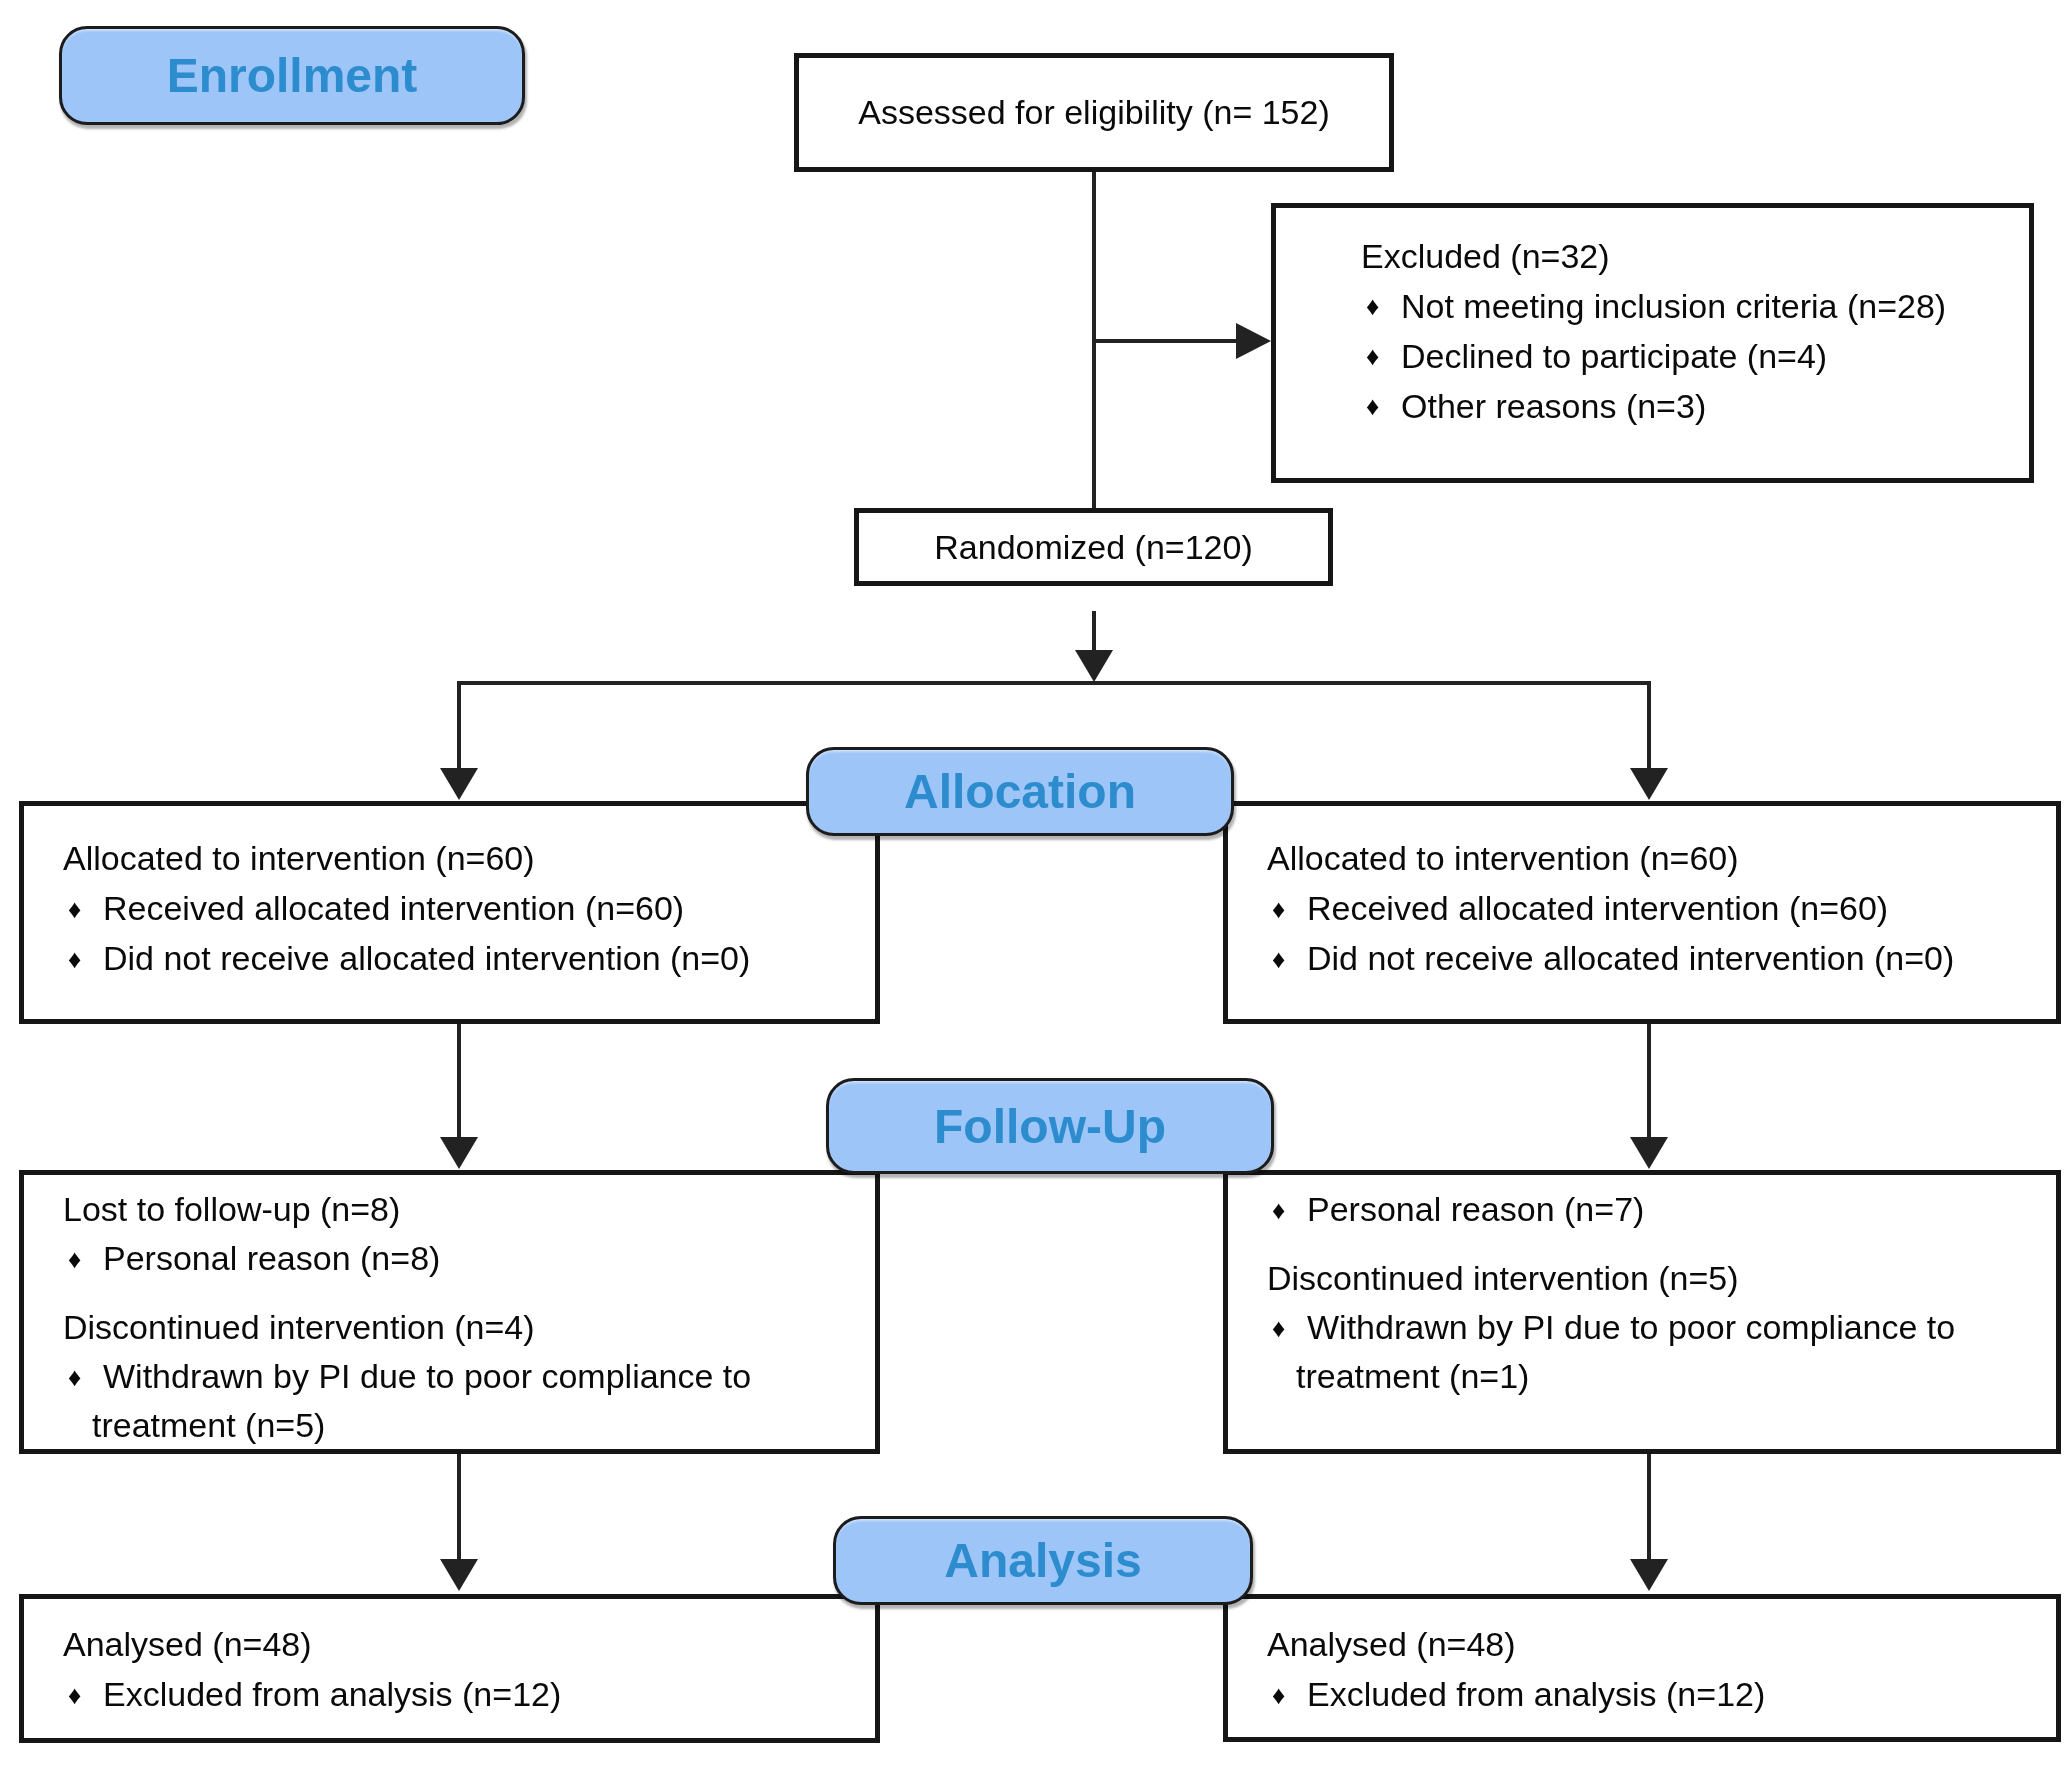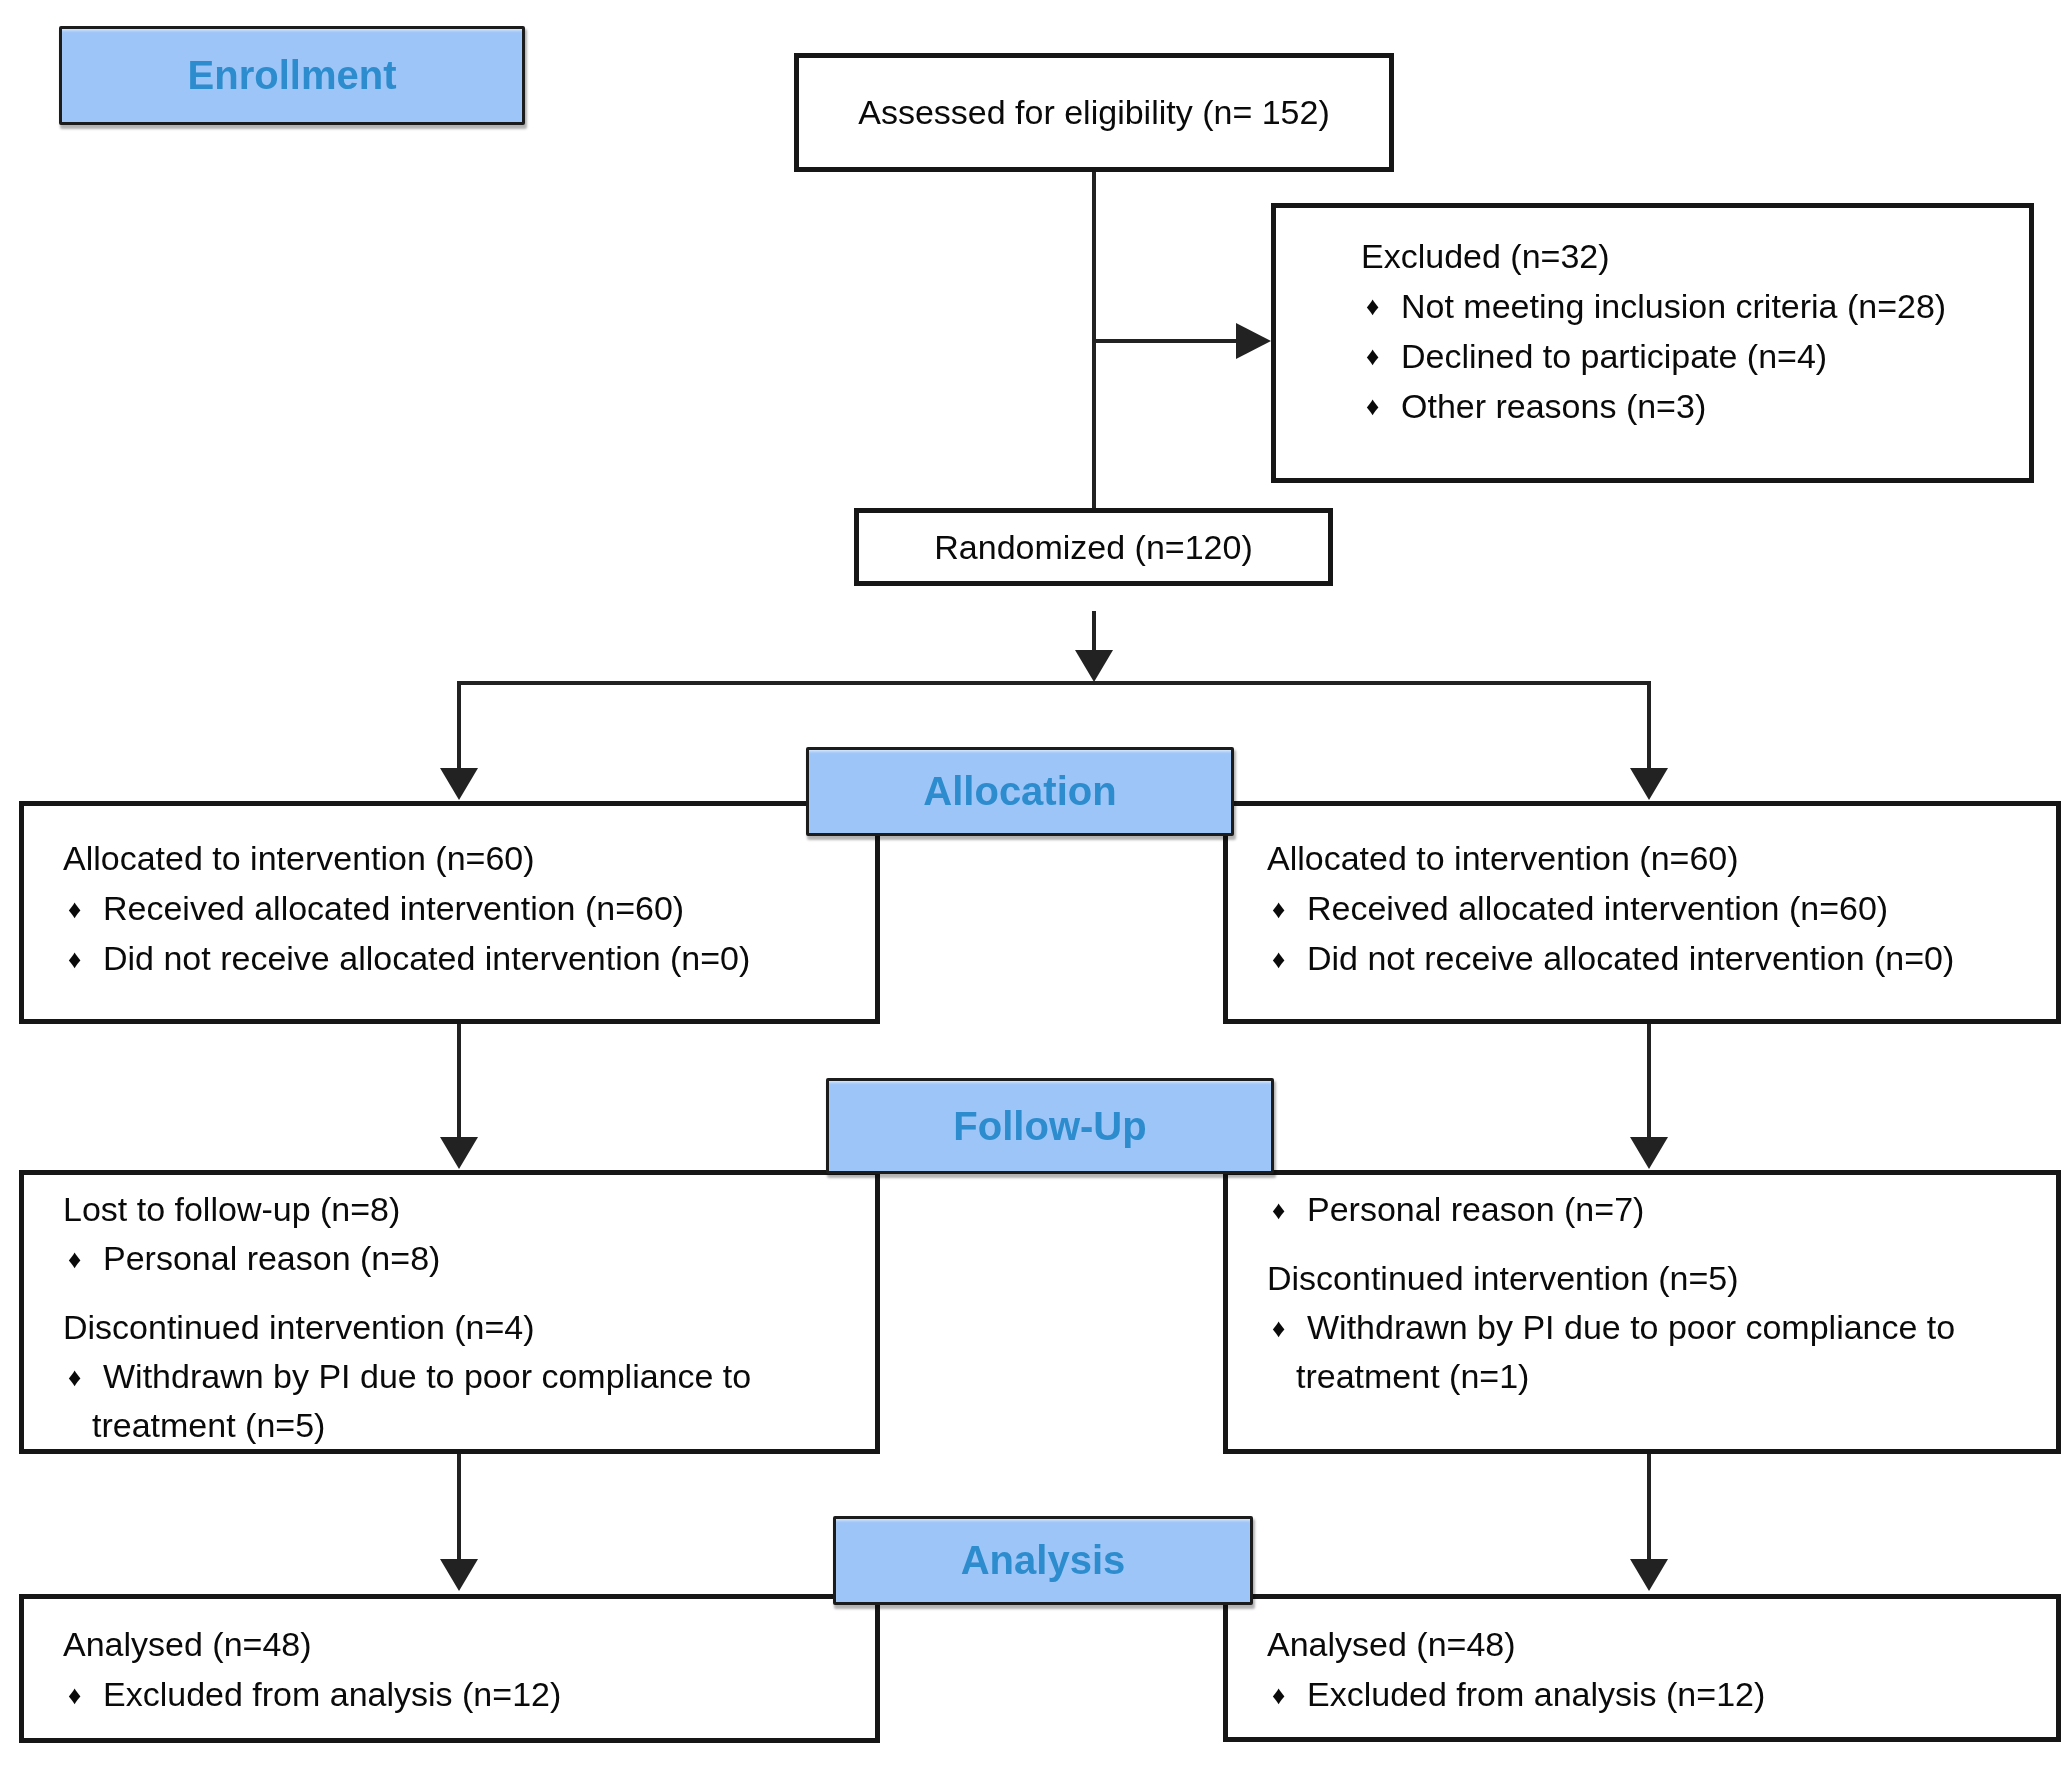--- a/index.html
+++ b/index.html
@@ -16,23 +16,23 @@
         padding-left:39px;white-space:nowrap;}
   .line.bullet{padding-left:44px;}
   .line.cont{padding-left:68px;}
   .line.gap{margin-top:20px;}
   .fu .line{height:49px;}
   .glyph{display:inline-block;width:35px;font-size:26px;line-height:1;
          flex:0 0 35px;}
 
   
   .badge{position:absolute;z-index:6;background:#9DC5F7;
-         border:3.8px solid #1c1c1c;border-radius:2px;
+         border:3.8px solid #1c1c1c;border-radius:28px;
          display:flex;align-items:center;justify-content:center;
-         font-size:40px;font-weight:bold;color:#2d8ccd;
+         font-size:48px;font-weight:bold;color:#2d8ccd;
          box-shadow:1.9px 3.1px 2.5px rgba(0,0,0,0.30), inset 0 3.1px 3.1px -1.9px rgba(255,255,255,0.7);}
 
   
   .vline,.hline{position:absolute;background:#222222;z-index:1;}
   .arr-down{position:absolute;width:0;height:0;z-index:3;
             border-left:19.4px solid transparent;border-right:19.4px solid transparent;
             border-top:32.5px solid #222222;}
   .arr-right{position:absolute;width:0;height:0;z-index:3;
              border-top:18px solid transparent;border-bottom:18px solid transparent;
              border-left:35px solid #222222;}

